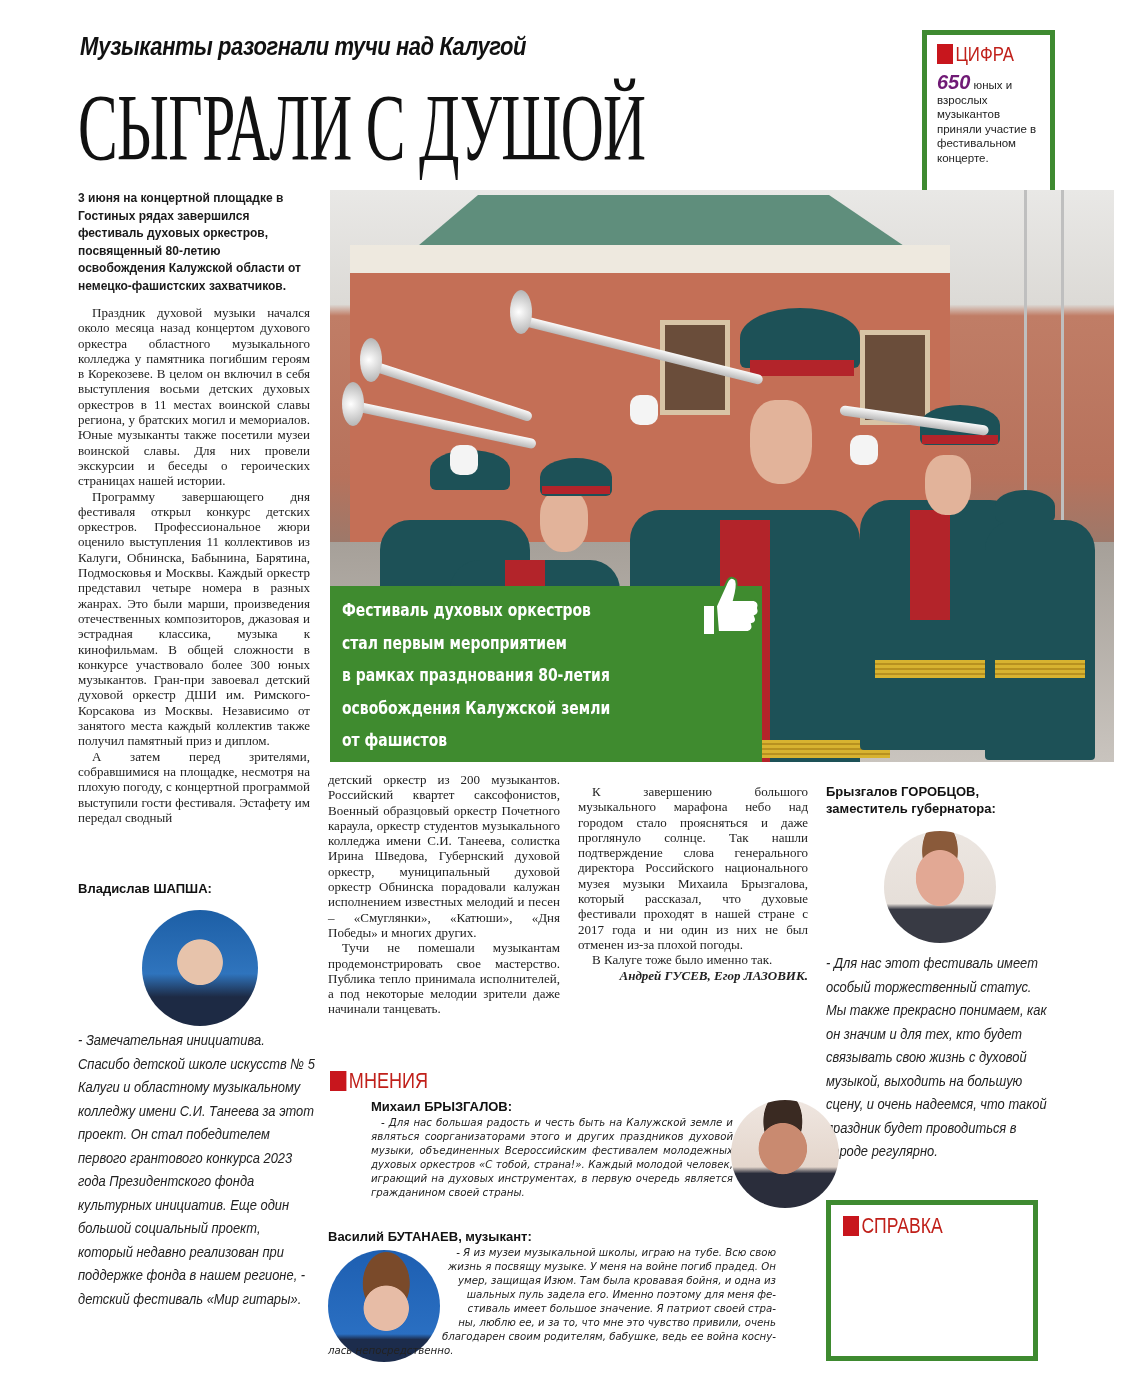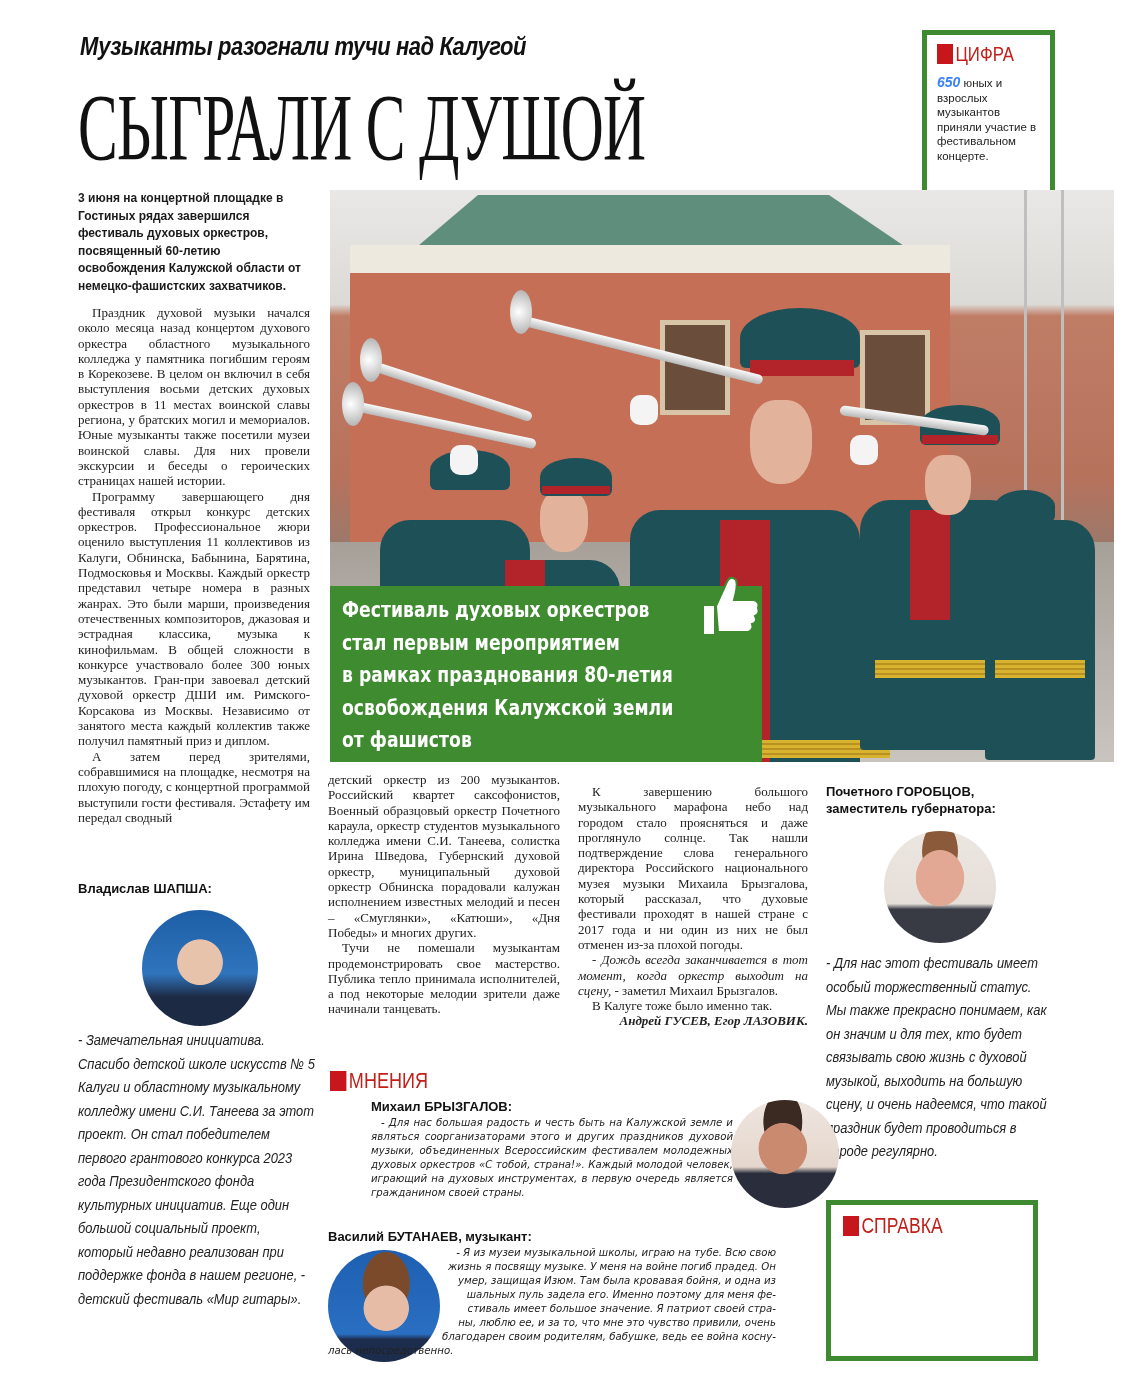--- a/index.html
+++ b/index.html
@@ -25,21 +25,21 @@
     border: 5px solid #3e8a30; background: #fff; padding: 6px 8px 6px 10px;
     font-family: "Liberation Sans", sans-serif; font-size: 11.5px; line-height: 14.5px; color: #222;
   }
   .section-label {
     display: flex; align-items: center; color: #c0201a;
     font-family: "Liberation Sans", sans-serif; font-weight: normal;
   }
   .section-label .sq { display: inline-block; background: #c8161d; margin-right: 3px; }
   .fact-box .section-label { font-size: 21px; height: 26px; transform: scaleX(0.8); transform-origin: left center; margin-bottom: 8px; }
   .fact-box .section-label .sq { width: 20px; height: 20px; }
-  .fact-num { color: #3b82f6; font-weight: bold; font-style: italic; font-size: 14px; }
+  .fact-num { color: #701a75; font-weight: bold; font-style: italic; font-size: 20px; }
 
   
   .lead {
     position: absolute; left: 78px; top: 190px; width: 232px;
     font-family: "Liberation Sans", sans-serif; font-weight: bold; font-size: 12px; line-height: 17.5px; color: #1a1a1a;
   }
   .col-text {
     font-family: "Liberation Serif", serif; font-size: 13px; line-height: 15.3px; text-align: justify; color: #222;
     hyphens: manual;
   }
@@ -64,21 +64,21 @@
   .photo .capband { position: absolute; background: #b3242a; }
   .photo .face { position: absolute; background: #e2b39a; border-radius: 40% 40% 45% 45%; }
   .photo .trumpet { position: absolute; height: 10px; background: linear-gradient(180deg,#fafafa,#b8b8b8); border-radius: 5px; transform-origin: left center; }
   .photo .bell { position: absolute; width: 22px; height: 44px; background: radial-gradient(circle at 40% 50%,#ffffff,#a9a9a9); border-radius: 50%; }
   .photo .glove { position: absolute; width: 28px; height: 30px; background: #f4f4f4; border-radius: 10px; }
 
   
   .callout {
     position: absolute; left: 330px; top: 586px; width: 432px; height: 176px; background: #3f8b2f;
     padding: 8px 0 0 12px; color: #fff;
-    font-family: "DejaVu Sans", sans-serif; font-weight: bold; font-size: 21px; line-height: 32.5px;
+    font-family: "DejaVu Sans", sans-serif; font-weight: bold; font-size: 17px; line-height: 32.5px;
   }
   .callout .ct { display: block; transform: scaleX(0.82); transform-origin: left top; white-space: nowrap; }
   .thumb { position: absolute; left: 692px; top: 570px; width: 72px; height: 72px; }
 
   .col2 { position: absolute; left: 328px; top: 772px; width: 232px; }
   .col3 { position: absolute; left: 578px; top: 784px; width: 230px; }
   .col3 .it { font-style: italic; }
   .byline { text-align: right; font-style: italic; font-weight: bold; font-size: 13px; line-height: 15.3px; }
 
   
@@ -125,21 +125,21 @@
 <h1 class="headline">СЫГРАЛИ С ДУШОЙ</h1>
 
 <aside class="fact-box">
   <div class="section-label">
     <span class="sq"></span>
     <span>ЦИФРА</span>
   </div>
   <div><span class="fact-num">650</span><span> юных и взрослых музыкантов приняли участие в фестивальном концерте.</span></div>
 </aside>
 
-<div class="lead">3 июня на концертной площадке в Гостиных рядах завершился фестиваль духовых оркестров, посвященный 60-летию освобождения Калужской области от немецко-фашистских захватчиков.</div>
+<div class="lead">3 июня на концертной площадке в Гостиных рядах завершился фестиваль духовых оркестров, посвященный 80-летию освобождения Калужской области от немецко-фашистских захватчиков.</div>
 
 <div class="col-text col1">
   <p>Праздник духовой музыки начался около месяца назад концертом духового оркестра областного музыкального колледжа у памятника погибшим героям в Корекозеве. В целом он включил в себя выступления восьми детских духовых оркестров в 11 местах воинской славы региона, у братских могил и мемориалов. Юные музыканты также посетили музеи воинской славы. Для них провели экскурсии и беседы о героических страницах нашей истории.</p>
   <p>Программу завершающего дня фестиваля открыл конкурс детских оркестров. Профессиональное жюри оценило выступления 11 коллективов из Калуги, Обнинска, Бабынина, Барятина, Подмосковья и Москвы. Каждый оркестр представил четыре номера в разных жанрах. Это были марши, произведения отечественных композиторов, джазовая и эстрадная классика, музыка к кинофильмам. В общей сложности в конкурсе участвовало более 300 юных музыкантов. Гран-при завоевал детский духовой оркестр ДШИ им. Римского-Корсакова из Москвы. Независимо от занятого места каждый коллектив также получил памятный приз и диплом.</p>
   <p>А затем перед зрителями, собравшимися на площадке, несмотря на плохую погоду, с концертной программой выступили гости фестиваля. Эстафету им передал сводный</p>
 </div>
 
 <div class="photo" title="Военный оркестр с трубами в парадной форме на площадке Гостиных рядов">
   <div class="roof"></div>
   <div class="wall"></div>
@@ -202,33 +202,32 @@
   <path d="M24 36 L34 14 Q38 4 44 10 Q46 16 42 30 H62 Q68 32 66 38 Q68 44 63 46 Q66 52 60 54 Q62 60 56 62 H26 Z" fill="#ffffff" stroke="#3f8b2f" stroke-width="2"></path>
 </svg>
 
 <div class="col-text col2">
   <p style="text-indent:0">детский оркестр из 200 музыкантов. Российский квартет саксофонистов, Военный образцовый оркестр Почетного караула, оркестр студентов музыкального колледжа имени С.И. Танеева, солистка Ирина Шведова, Губернский духовой оркестр, муниципальный духовой оркестр Обнинска порадовали калужан исполнением известных мелодий и песен – «Смуглянки», «Катюши», «Дня Победы» и многих других.</p>
   <p>Тучи не помешали музыкантам продемонстрировать свое мастерство. Публика тепло принимала исполнителей, а под некоторые мелодии зрители даже начинали танцевать.</p>
 </div>
 
 <div class="col-text col3">
   <p>К завершению большого музыкального марафона небо над городом стало проясняться и даже проглянуло солнце. Так нашли подтверждение слова генерального директора Российского национального музея музыки Михаила Брызгалова, который рассказал, что духовые фестивали проходят в нашей стране с 2017 года и ни один из них не был отменен из-за плохой погоды.</p>
-  <p><span class="it">- Дождь всегда заканчивается в тот момент, когда оркестр выходит на сцену,</span><span> - заметил Михаил Брызгалов.</span></p>
   <p>В Калуге тоже было именно так.</p>
   <div class="byline">Андрей ГУСЕВ, Егор ЛАЗОВИК.</div>
 </div>
 
 <div class="quote-shapsha">
   <div class="q-name">Владислав ШАПША:</div>
   <div class="avatar shapsha-avatar"></div>
   <div class="q-italic">- Замечательная инициатива. Спасибо детской школе искусств № 5 Калуги и областному музыкальному колледжу имени С.И. Танеева за этот проект. Он стал победителем первого грантового конкурса 2023 года Президентского фонда культурных инициатив. Еще один большой социальный проект, который недавно реализован при поддержке фонда в нашем регионе, - детский фестиваль «Мир гитары».</div>
 </div>
 
 <div class="quote-gorobtsov">
-  <div class="q-name">Почетного ГОРОБЦОВ,</div>
+  <div class="q-name">Брызгалов ГОРОБЦОВ,</div>
   <div class="q-name">заместитель губернатора:</div>
   <div class="avatar gorobtsov-avatar"></div>
   <div class="q-italic">- Для нас этот фестиваль имеет особый торжественный статус. Мы также прекрасно понимаем, как он значим и для тех, кто будет связывать свою жизнь с духовой музыкой, выходить на большую сцену, и очень надеемся, что такой праздник будет проводиться в городе регулярно.</div>
 </div>
 
 <div class="mneniya">
   <div class="section-label">
     <span class="sq"></span>
     <span>МНЕНИЯ</span>
   </div>

